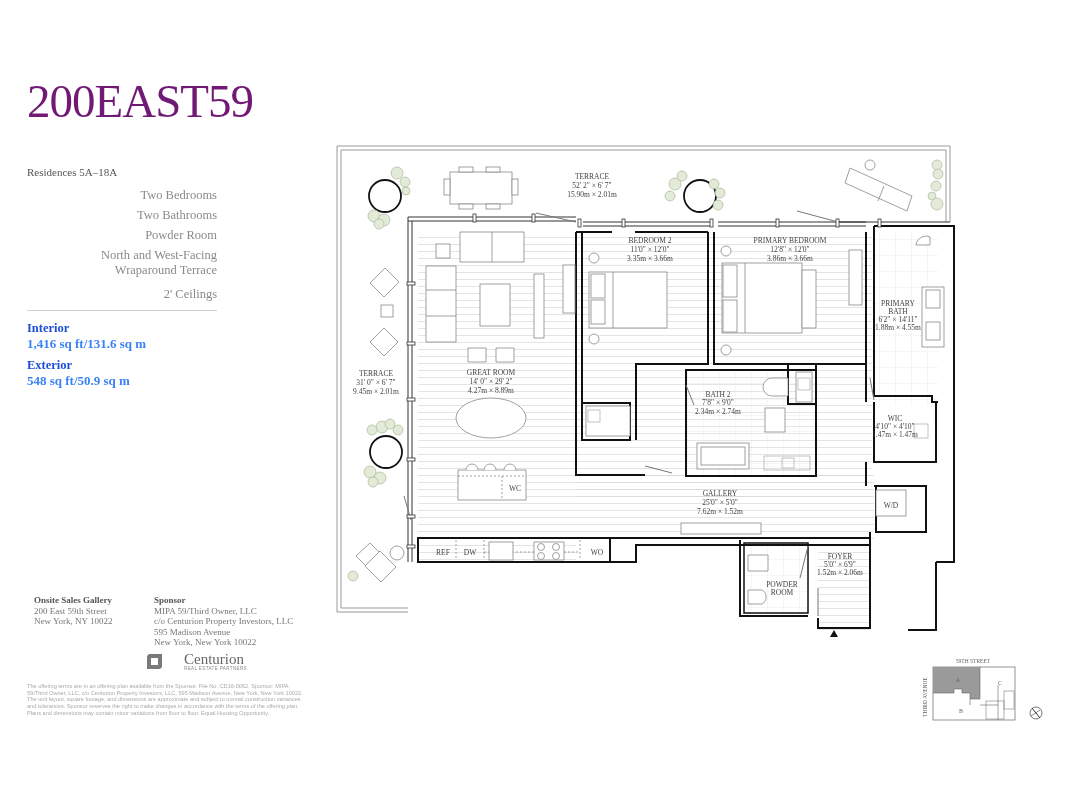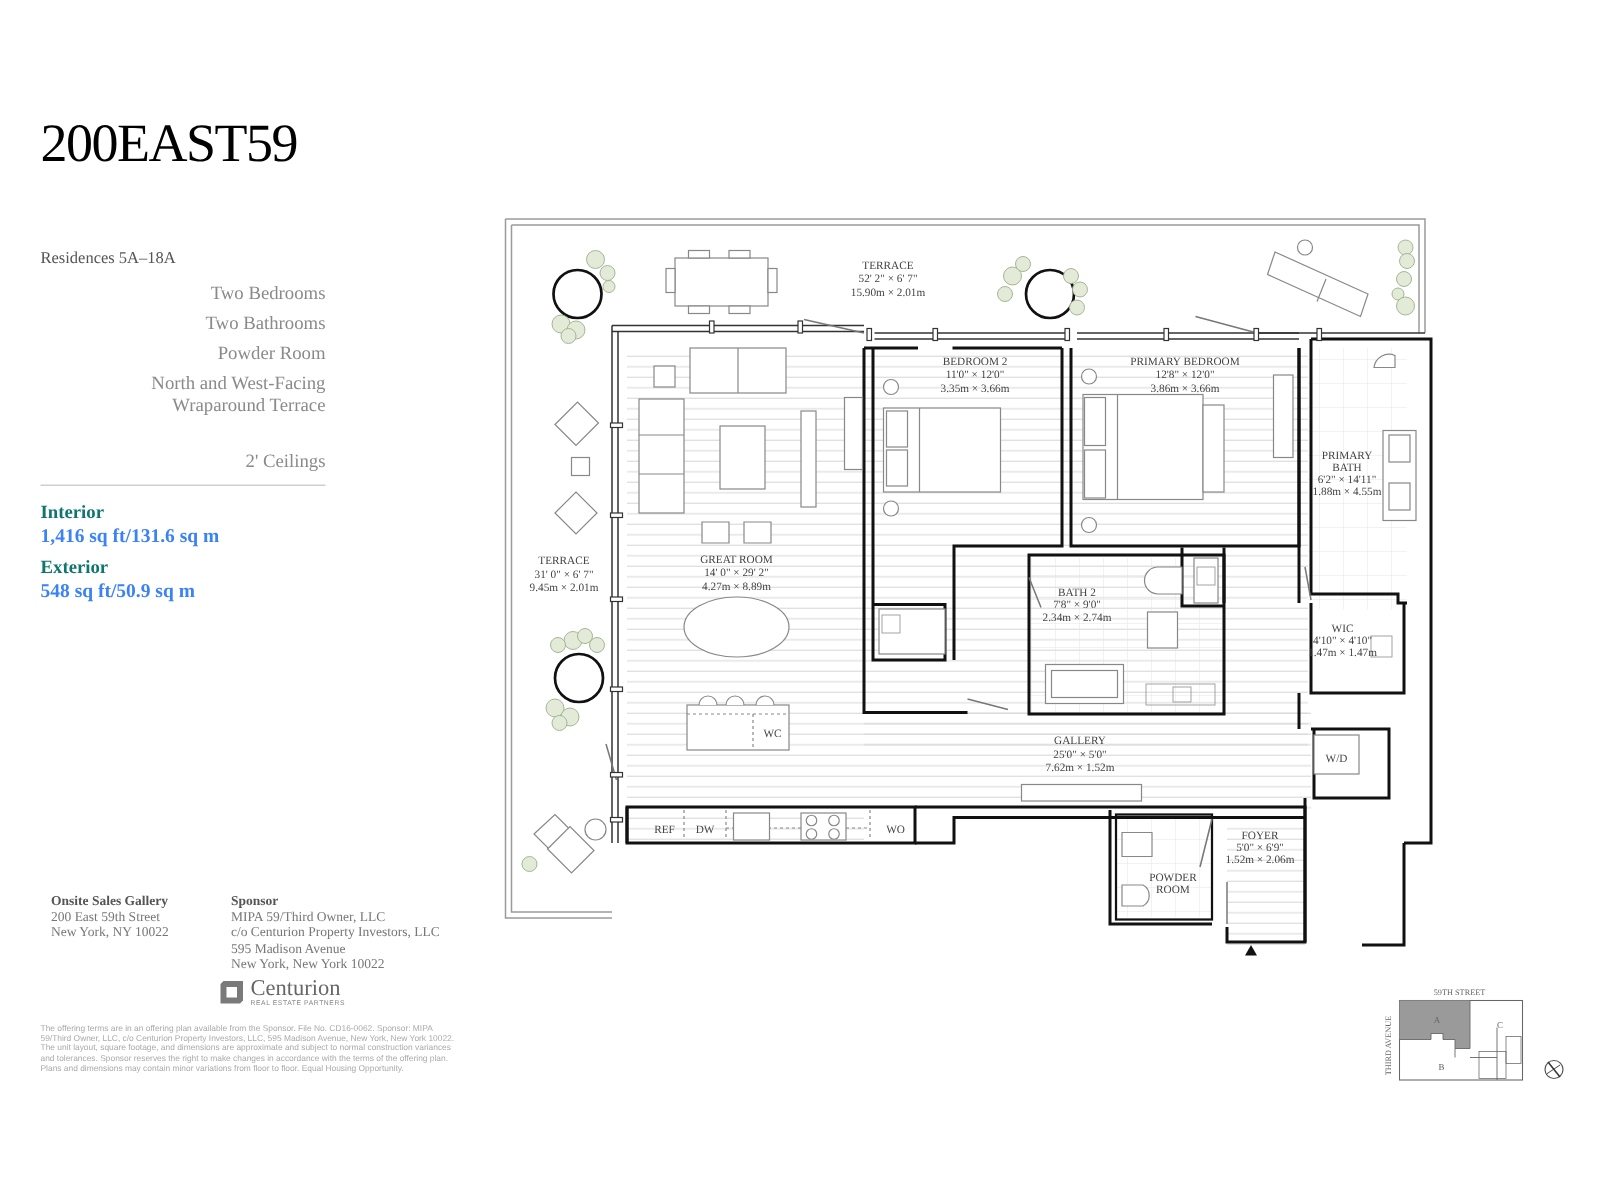--- a/index.html
+++ b/index.html
@@ -1,48 +1,48 @@
 <!DOCTYPE html>
 <html><head>
 <meta charset="utf-8">
 <style>
   html, body { margin:0; padding:0; background:#ffffff; }
   body { width:1067px; height:800px; position:relative; overflow:hidden; font-family:"DejaVu Serif", serif; color:#6e6e6e; }
-  .logo { position:absolute; left:27px; top:74px; font-family:"Liberation Serif", serif; font-size:36px; letter-spacing:-1px; color:#000000; font-weight:normal; }
+  .logo { position:absolute; left:27px; top:74px; font-family:"Liberation Serif", serif; font-size:47px; letter-spacing:-1px; color:#701a75; font-weight:normal; }
   .side { position:absolute; left:27px; top:166px; width:190px; font-family:"Liberation Serif", serif; }
   .side .res { font-size:11px; color:#555; font-weight:normal; margin-bottom:10px; }
   .side .feat { font-size:12.5px; color:#8a8a8a; line-height:15px; margin-bottom:5px;text-align:right; }
   .side hr { border:none; border-top:1px solid #cfcfcf; margin:8px 0 10px 0; }
-  .side .lbl { font-size:12.5px; color:#0f766e; font-weight:bold; }
+  .side .lbl { font-size:12.5px; color:#1d4ed8; font-weight:bold; }
   .side .val { font-size:13px; color:#3b82f6; margin-bottom:6px;font-weight:bold; }
   .gallery { position:absolute; left:34px; top:595px; font-family:"Liberation Serif", serif; font-size:9px; line-height:10.5px; color:#777; }
   .gallery .h { font-weight:bold; color:#555; }
   .sponsor { position:absolute; left:154px; top:595px; font-family:"Liberation Serif", serif; font-size:9px; line-height:10.5px; color:#777; }
   .sponsor .h { font-weight:bold; color:#555; }
-  .centurion { position:absolute; left:146px; top:652px; display:flex; align-items:center; gap:4px; }
+  .centurion { position:absolute; left:146px; top:652px; display:flex; align-items:center; gap:21px; }
   .centurion .mark { width:17px; height:17px; }
   .centurion .name { font-family:"Liberation Serif", serif; font-size:15px; color:#666; line-height:14px; }
   .centurion .sub { font-family:"Liberation Sans", sans-serif; font-size:4.5px; letter-spacing:0.4px; color:#888; }
   .disclaimer { position:absolute; left:27px; top:683px; width:282px; font-family:"Liberation Sans", sans-serif; font-size:5.6px; line-height:6.7px; color:#aaa; }
   .plan { position:absolute; left:0; top:0; }
   .plan text { font-family:"Liberation Serif", serif; fill:#444; }
   .keymap { position:absolute; left:918px; top:655px; }
   .keymap text { font-family:"Liberation Serif", serif; fill:#666; }
 </style>
 </head>
 <body>
 
 <div class="logo">200EAST59</div>
 
 <div class="side">
   <div class="res">Residences 5A–18A</div>
   <div class="feat">Two Bedrooms</div>
   <div class="feat">Two Bathrooms</div>
   <div class="feat">Powder Room</div>
-  <div class="feat" style="margin-bottom:22px;">
+  <div class="feat" style="margin-bottom:9px;">
     <div>North and West-Facing</div>
     <div>Wraparound Terrace</div>
   </div>
   <div class="feat">2' Ceilings</div>
   <hr>
   <div class="lbl">Interior</div>
   <div class="val">1,416 sq ft/131.6 sq m</div>
   <div class="lbl">Exterior</div>
   <div class="val">548 sq ft/50.9 sq m</div>
 </div>

